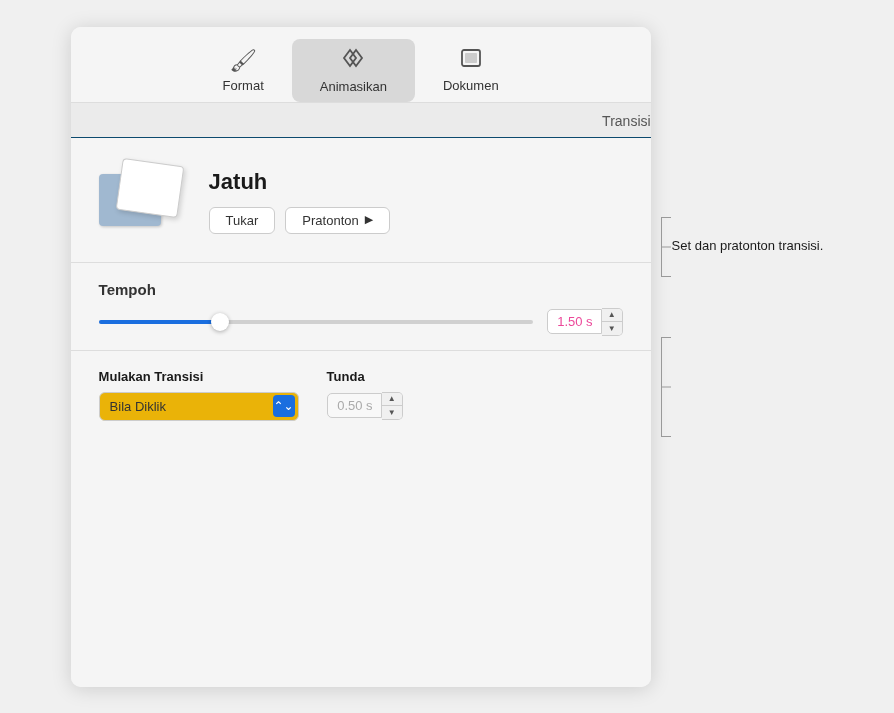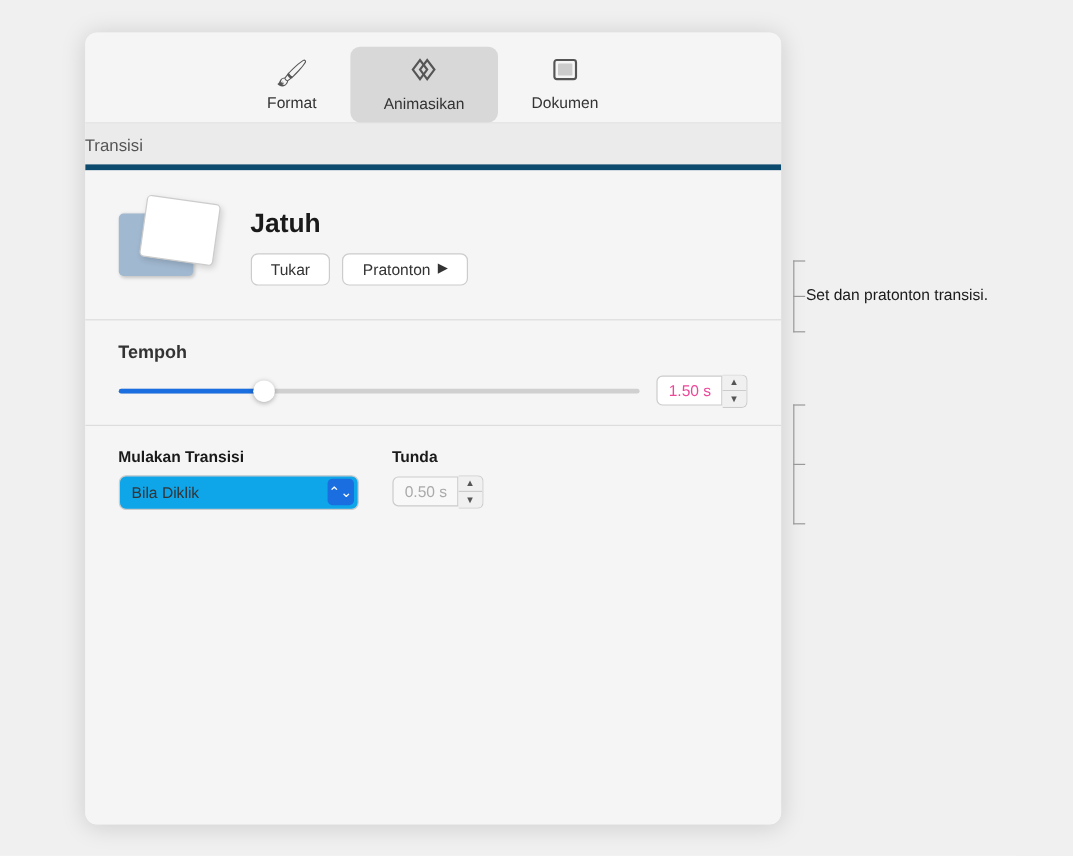--- a/index.html
+++ b/index.html
@@ -69,26 +69,26 @@
       font-size: 22px;
       color: #555;
     }
 
     .toolbar-btn.active .icon {
       color: #333;
     }
 
     
     .section-title {
-      text-align: left;
+      text-align: right;
       font-size: 14px;
       color: #555;
       padding: 10px 0 8px 0;
       background: #ebebeb;
-      border-bottom: 5px solid #0c4a6e;
+      border-bottom: 1px solid #0c4a6e;
     }
 
     
     .content {
       flex: 1;
       display: flex;
       flex-direction: column;
       background: #f5f5f5;
       padding: 0;
     }
@@ -298,21 +298,21 @@
       display: flex;
       align-items: center;
     }
 
     .select-box {
       width: 200px;
       padding: 6px 32px 6px 10px;
       font-size: 13px;
       border: 1px solid #ccc;
       border-radius: 6px;
-      background: #0ea5e9;
+      background: #eab308;
       color: #333;
       appearance: none;
       cursor: pointer;
     }
 
     .select-arrow {
       position: absolute;
       right: 4px;
       top: 50%;
       transform: translateY(-50%);

